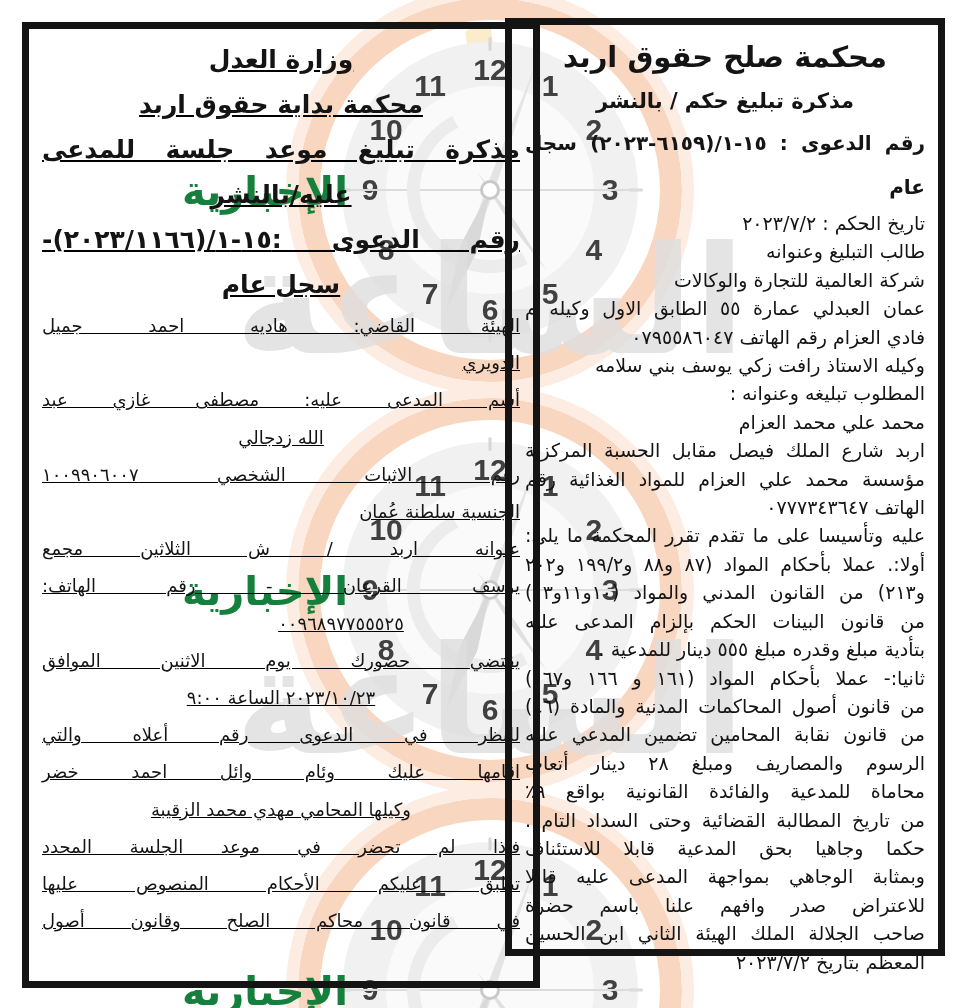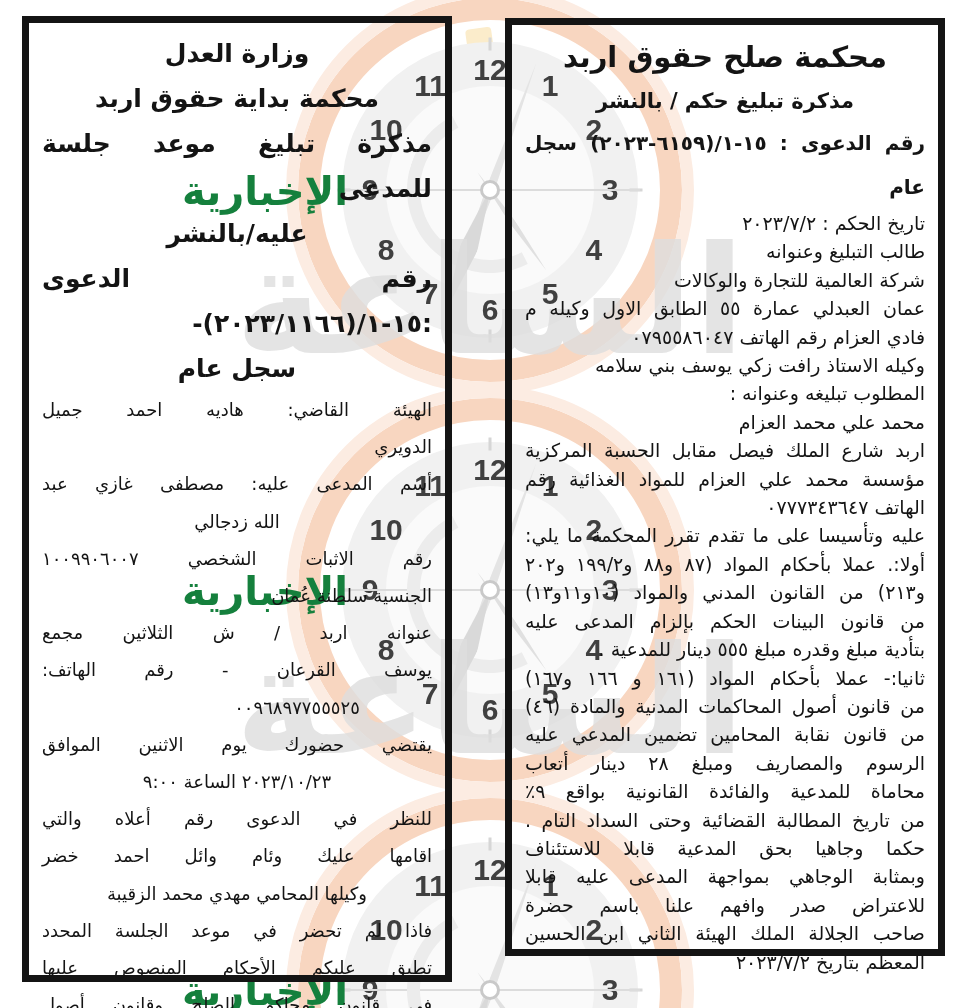--- a/index.html
+++ b/index.html
@@ -36,21 +36,21 @@
   .wm-hub{position:absolute;left:50%;top:50%;width:14px;height:14px;border-radius:50%;
     background:#ffffff;border:3px solid #c9c9c9;transform:translate(-50%,-50%);}
   .wm-bigword{position:absolute;left:50%;top:256px;transform:translateX(-50%);
     font-size:150px;font-weight:bold;line-height:1;color:#dedede;opacity:.8;white-space:nowrap;}
   .wm-sideword{position:absolute;left:-88px;top:198px;font-size:40px;font-weight:bold;
     color:#15803d;white-space:nowrap;}
   .wm-flag{position:absolute;left:468px;top:28px;width:26px;height:46px;background:#fbeccb;
     border-radius:4px;transform:rotate(-8deg);}
   
   .box{position:absolute;z-index:1;border:7px solid #141414;box-sizing:border-box;}
-  #left-box{left:22px;top:16px;width:430px;height:966px;}
+  #left-box{left:22px;top:22px;width:518px;height:966px;text-decoration:underline;}
   #right-box{left:505px;top:18px;width:440px;height:938px;}
   .lines{padding:8px 13px;direction:rtl;color:#141414;}
   .line{width:100%;}
   .a-c{text-align:center;}
   .a-r{text-align:right;}
   .a-j{text-align:justify;text-align-last:justify;}
   .a-cl{text-align:center;transform:translateX(60px);} 
   
   .rc .s-h1{font-size:29px;line-height:48px;font-weight:bold;}
   .rc .s-h2{font-size:21px;line-height:40px;font-weight:bold;}

